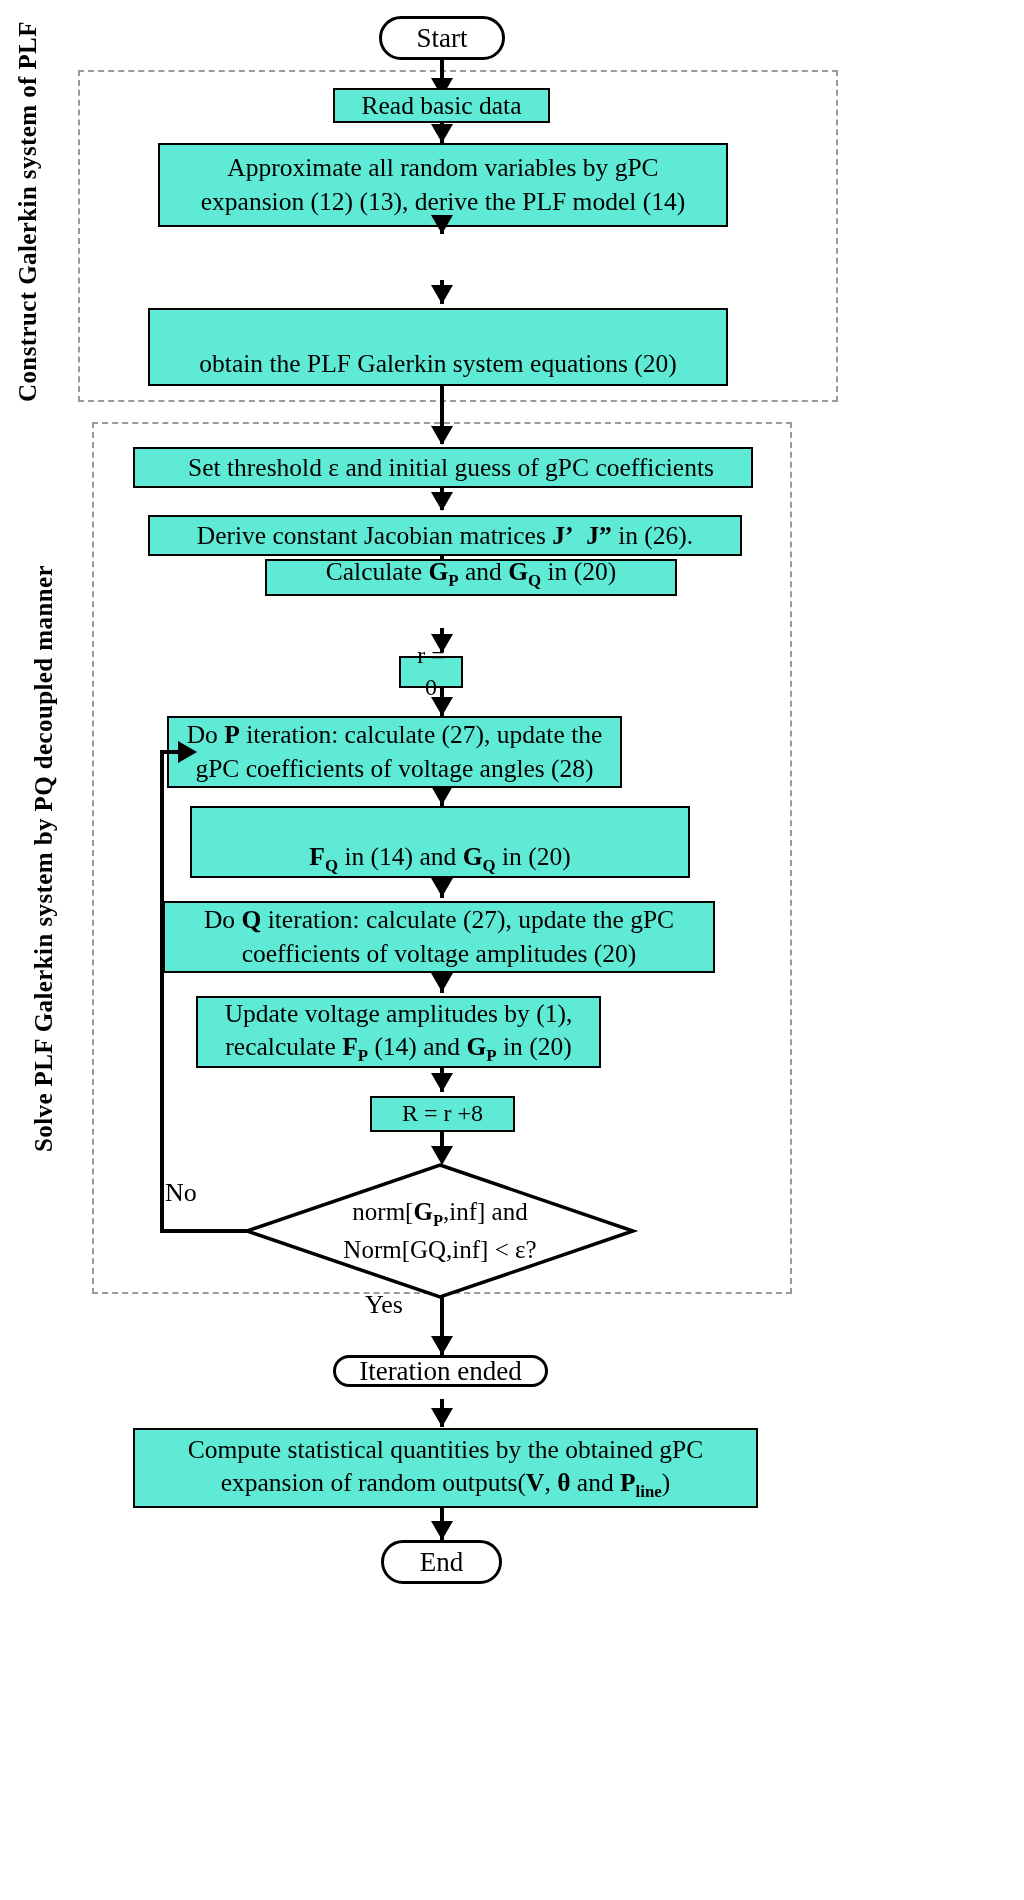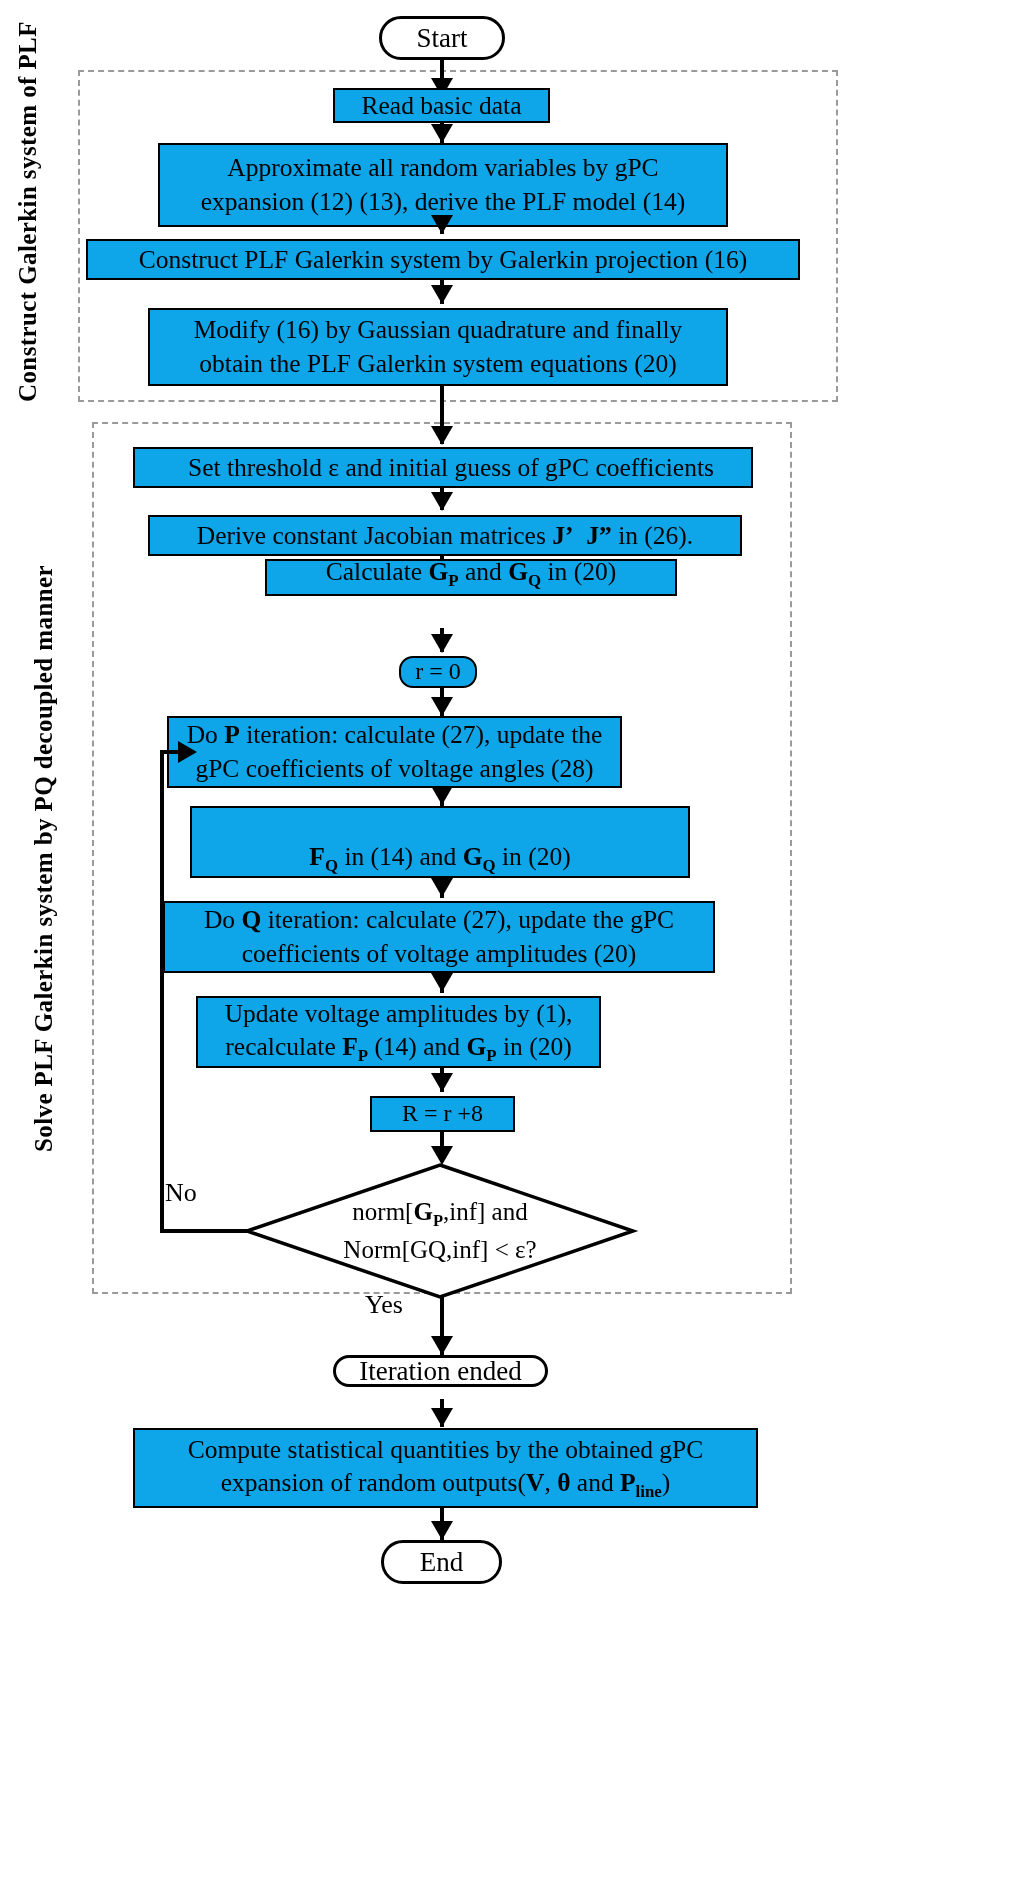--- a/index.html
+++ b/index.html
@@ -38,21 +38,21 @@
     white-space: nowrap;
     text-align: center;
     color: #000;
   }
 
   
   .node {
     position: absolute;
     box-sizing: border-box;
     border: 2.5px solid #000;
-    background: #0ea5e9;
+    background: #5eead4;
     display: flex;
     align-items: center;
     justify-content: center;
     text-align: center;
     font-size: 25.5px;
     line-height: 1.32;
     padding: 2px 8px;
     color: #000;
   }
   .node.small {
@@ -163,30 +163,27 @@
   <div class="node" style="left:158px; top:143px; width:570px; height:84px;">
     <span class="txt">
       <span>Approximate  all random variables by gPC</span><br>
       <span>expansion (12) (13), derive the PLF model (14)</span>
     </span>
   </div>
 
   <div class="vline" style="left:440px; top:215px; height:19px;"></div>
   <div class="arrow-down" style="left:431px; top:215px;"></div>
 
-  <div class="node" style="left:86px; top:239px; width:714px; height:41px;">
-    <span class="txt">Construct PLF Galerkin system by Galerkin projection (16)</span>
-  </div>
 
   <div class="vline" style="left:440px; top:280px; height:24px;"></div>
   <div class="arrow-down" style="left:431px; top:285px;"></div>
 
   <div class="node" style="left:148px; top:308px; width:580px; height:78px;">
     <span class="txt">
-      <span>Modify (16) by Gaussian quadrature and finally</span><br>
+      <br>
       <span>obtain the PLF Galerkin system equations (20)</span>
     </span>
   </div>
 
   <div class="vline" style="left:440px; top:386px; height:58px;"></div>
   <div class="arrow-down" style="left:431px; top:426px;"></div>
 
   <div class="node" style="left:133px; top:447px; width:620px; height:41px;padding-left:24px;">
     <span class="txt">Set threshold ε and initial guess of gPC coefficients</span>
   </div>
@@ -201,21 +198,21 @@
   <div class="vline" style="left:440px; top:556px; height:22px;"></div>
   <div class="arrow-down" style="left:431px; top:563px;"></div>
 
   <div class="node" style="left:265px; top:559px; width:412px; height:37px;align-items:flex-end;">
     <span class="txt"><span>Calculate </span><b>G</b><sub>P</sub><span> and </span><b>G</b><sub>Q</sub><span> in (20)</span></span>
   </div>
 
   <div class="vline" style="left:440px; top:628px; height:24px;"></div>
   <div class="arrow-down" style="left:431px; top:634px;"></div>
 
-  <div class="node small" style="left:399px; top:656px; width:78px; height:32px;border-radius:14px;">
+  <div class="node small" style="left:399px; top:656px; width:64px; height:32px;">
     <span class="txt">r = 0</span>
   </div>
 
   <div class="vline" style="left:440px; top:688px; height:28px;"></div>
   <div class="arrow-down" style="left:431px; top:697px;"></div>
 
   <div class="node" style="left:167px; top:716px; width:455px; height:72px;">
     <span class="txt">
       <span>Do </span><b>P</b><span> iteration: calculate (27), update the</span><br>
       <span>gPC coefficients of voltage angles (28)</span>

